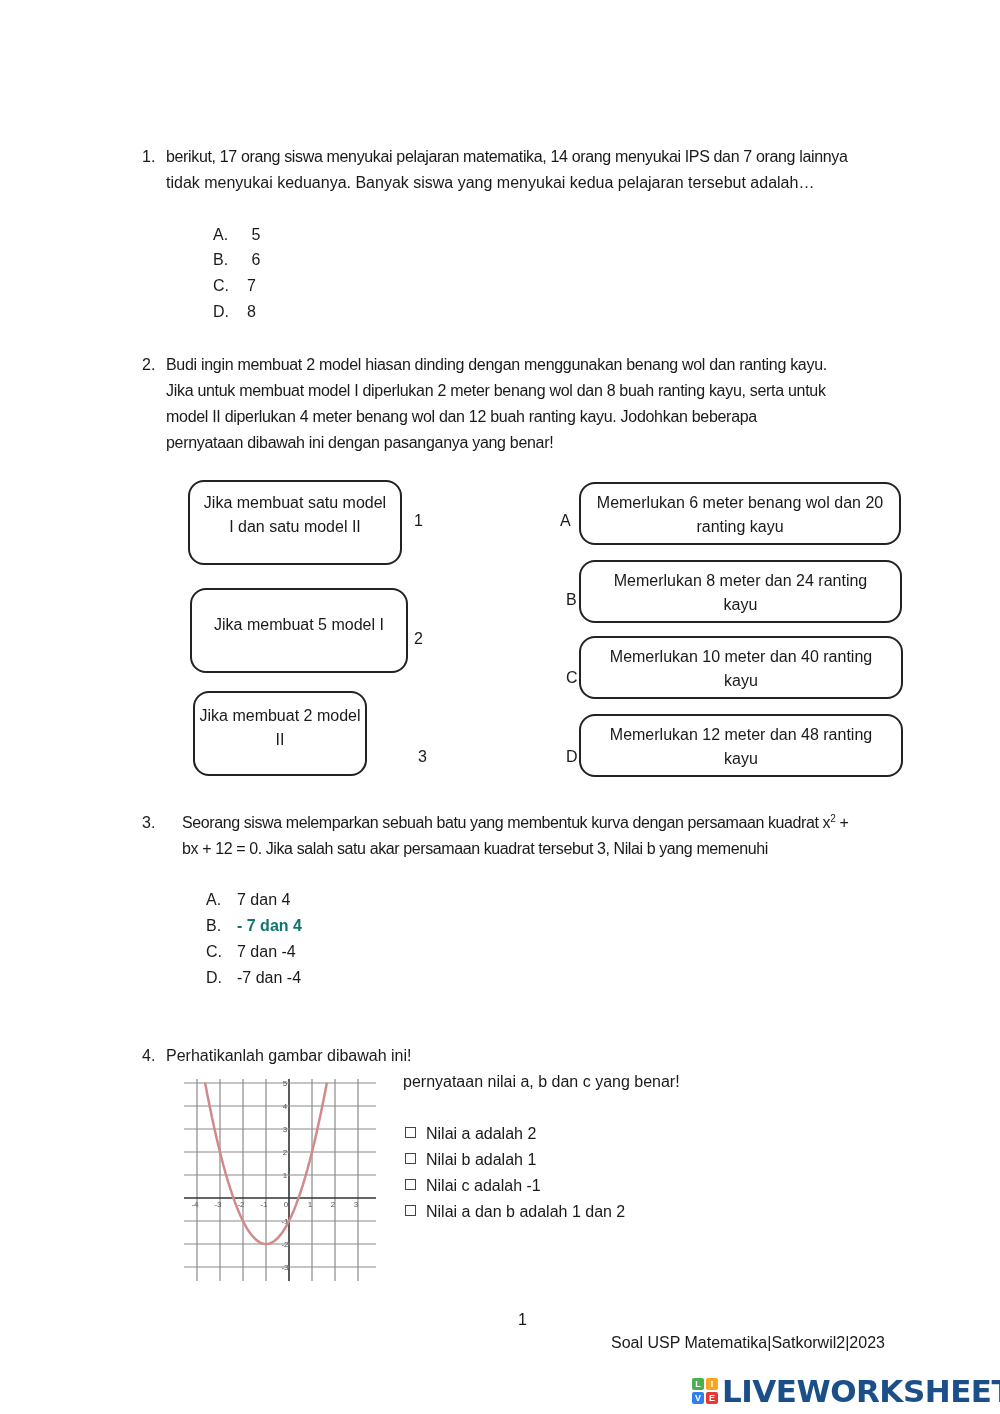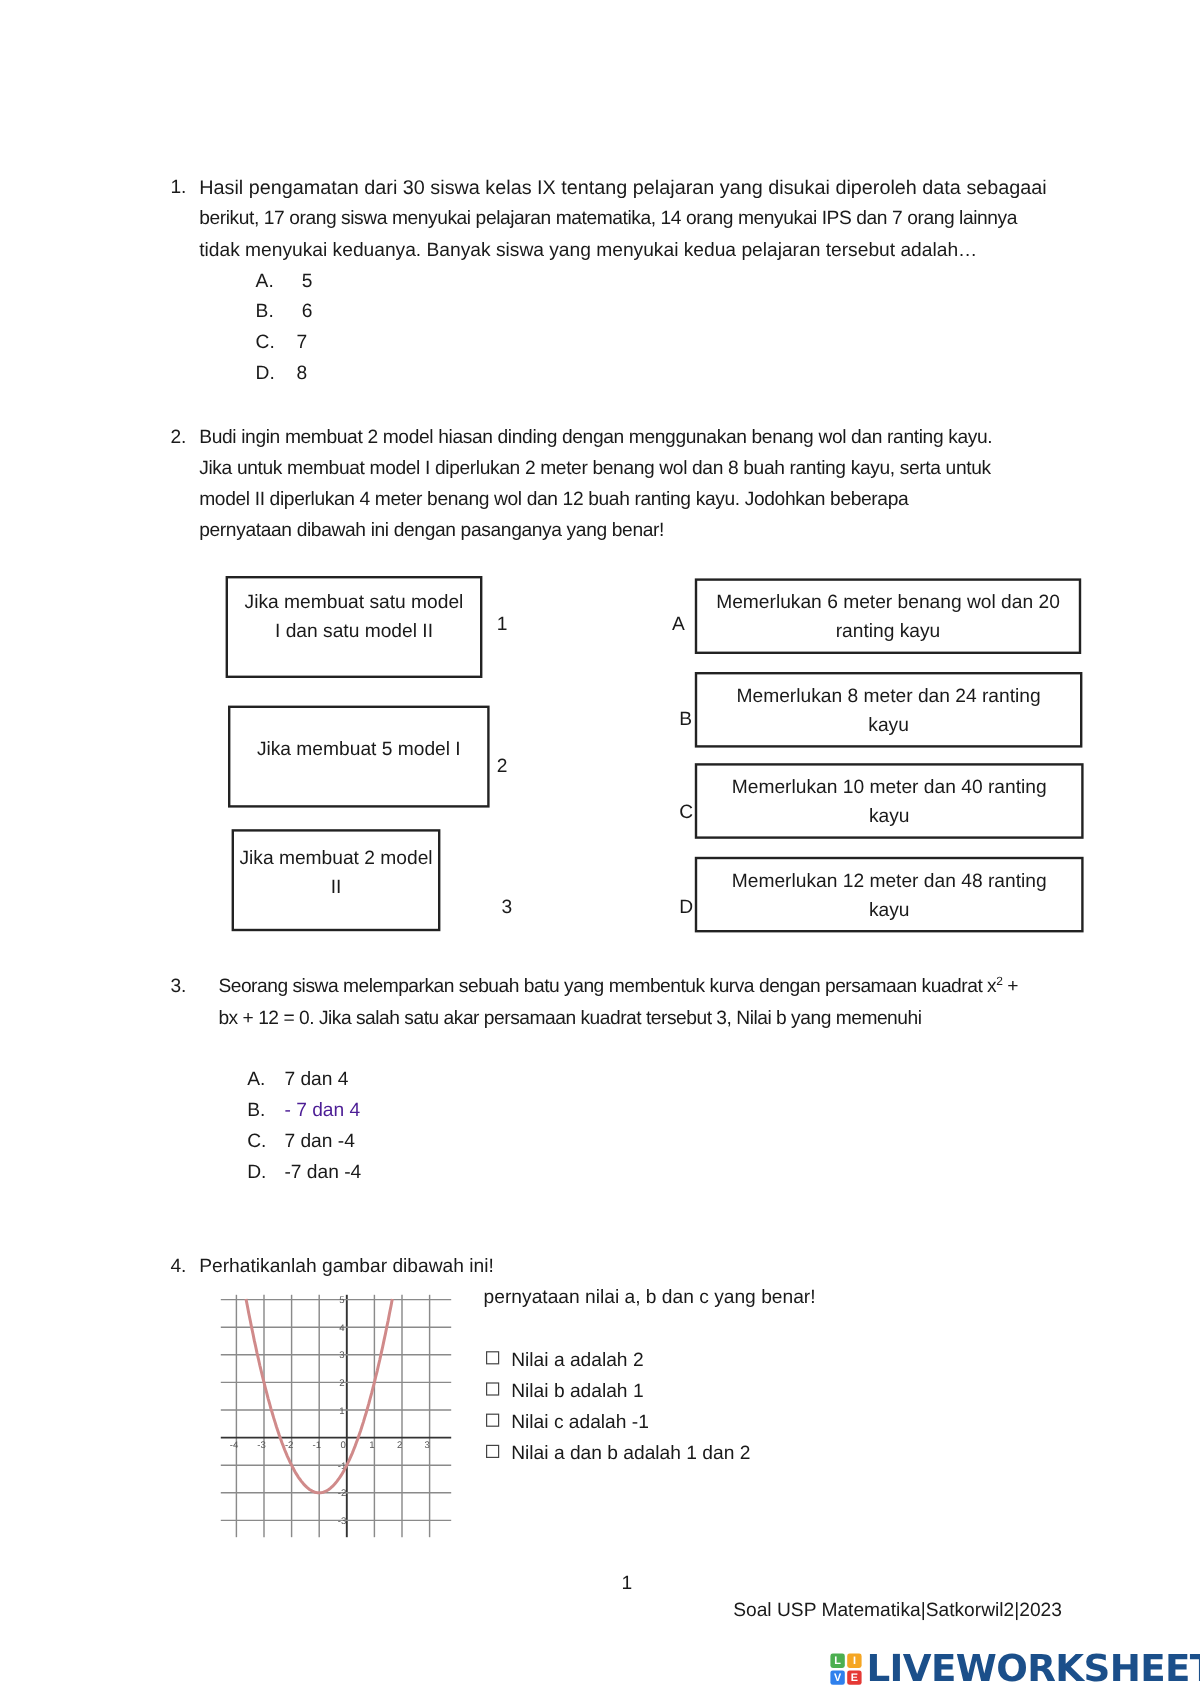--- a/index.html
+++ b/index.html
@@ -3,41 +3,40 @@
 <meta charset="utf-8">
 <style>
   html, body { margin:0; padding:0; background:#ffffff; }
   body { width:1000px; height:1414px; position:relative; overflow:hidden;
          font-family:"Liberation Sans", "DejaVu Sans", sans-serif; color:#1a1a1a; }
   .abs { position:absolute; }
   .q-text { font-size:16px; line-height:26px; }
   .q-num { position:absolute; font-size:16px; line-height:26px; }
   .opt { position:absolute; font-size:16px; line-height:26px;margin-left:40px; }
   .opt .lbl { display:inline-block; width:34px; }
-  .box { position:absolute; border:2px solid #222; border-radius:0; box-sizing:border-box;
+  .box { position:absolute; border:2px solid #222; border-radius:16px; box-sizing:border-box;
          font-size:16px; line-height:24px; text-align:center; padding-top:8px; background:#fff; }
   .tag { position:absolute; font-size:16px; line-height:20px; }
   .chk { position:absolute; font-size:16px; line-height:26px; }
   .chk .sq { display:inline-block; width:9px; height:9px; border:1px solid #444; margin-right:10px;
              vertical-align:middle; position:relative; top:-2px; }
   sup { font-size:10px; line-height:0; }
   .footer-page { position:absolute; left:518px; top:1311px; font-size:16px; }
   .footer-title { position:absolute; left:611px; top:1334px; font-size:16px; }
   .logo { position:absolute; left:692px; top:1374px; height:34px; display:flex; align-items:center; }
   .logo-mark { display:grid; grid-template-columns:12px 12px; grid-template-rows:12px 12px; gap:2px; margin-right:4px; }
   .logo-mark span { display:block; width:12px; height:12px; font-size:9px; line-height:12px; text-align:center; color:#fff; font-weight:bold; border-radius:2px; }
   .logo-text { font-family:"DejaVu Sans", sans-serif; font-weight:bold; font-size:31px; color:#1b4f8a; letter-spacing:-0.5px; }
 </style>
 </head>
 <body>
 
 <div>
   <span class="q-num" style="left:142px; top:144px;">1.</span>
   <div class="abs q-text" style="left:166px; top:144px;">
-    <div style="font-size:16.5px;">Hasil pengamatan dari 30 siswa kelas IX tentang pelajaran yang disukai diperoleh data sebagaai</div>
     <div style="letter-spacing:-0.35px;">berikut, 17 orang siswa menyukai pelajaran matematika, 14 orang menyukai IPS dan 7 orang lainnya</div>
     <div>tidak menyukai keduanya. Banyak siswa yang menyukai kedua pelajaran tersebut adalah…</div>
   </div>
   <div class="opt" style="left:173px; top:222px;"><span class="lbl">A.</span><span> 5</span></div>
   <div class="opt" style="left:173px; top:247px;"><span class="lbl">B.</span><span> 6</span></div>
   <div class="opt" style="left:173px; top:273px;"><span class="lbl">C.</span><span>7</span></div>
   <div class="opt" style="left:173px; top:299px;"><span class="lbl">D.</span><span>8</span></div>
 </div>
 
 <div>
@@ -71,21 +70,21 @@
   <div class="box" style="left:579px; top:714px; width:324px; height:63px; padding-top:7px;"><span style="display:inline-block; width:290px;">Memerlukan 12 meter dan 48 ranting kayu</span></div>
 </div>
 
 <div>
   <span class="q-num" style="left:142px; top:810px;">3.</span>
   <div class="abs q-text" style="left:182px; top:810px; letter-spacing:-0.4px;">
     <div><span>Seorang siswa melemparkan sebuah batu yang membentuk kurva dengan persamaan kuadrat x</span><sup>2</sup><span> +</span></div>
     <div>bx  + 12  = 0. Jika salah satu akar persamaan kuadrat tersebut 3, Nilai b yang memenuhi</div>
   </div>
   <div class="opt" style="left:166px; top:887px;"><span class="lbl" style="width:31px;">A.</span><span>7 dan 4</span></div>
-  <div class="opt" style="left:166px; top:913px;"><span class="lbl" style="width:31px;">B.</span><span style="color:#4c1d95;">- 7 dan 4</span></div>
+  <div class="opt" style="left:166px; top:913px;"><span class="lbl" style="width:31px;">B.</span><span style="color:#0f766e;font-weight:bold;">- 7 dan 4</span></div>
   <div class="opt" style="left:166px; top:939px;"><span class="lbl" style="width:31px;">C.</span><span>7 dan -4</span></div>
   <div class="opt" style="left:166px; top:965px;"><span class="lbl" style="width:31px;">D.</span><span>-7 dan -4</span></div>
 </div>
 
 <div>
   <span class="q-num" style="left:142px; top:1043px;">4.</span>
   <div class="abs q-text" style="left:166px; top:1043px;">Perhatikanlah gambar dibawah ini!</div>
 
   <svg id="graph" class="abs" style="left:180px; top:1075px;" width="200" height="210">
     <g id="grid">

